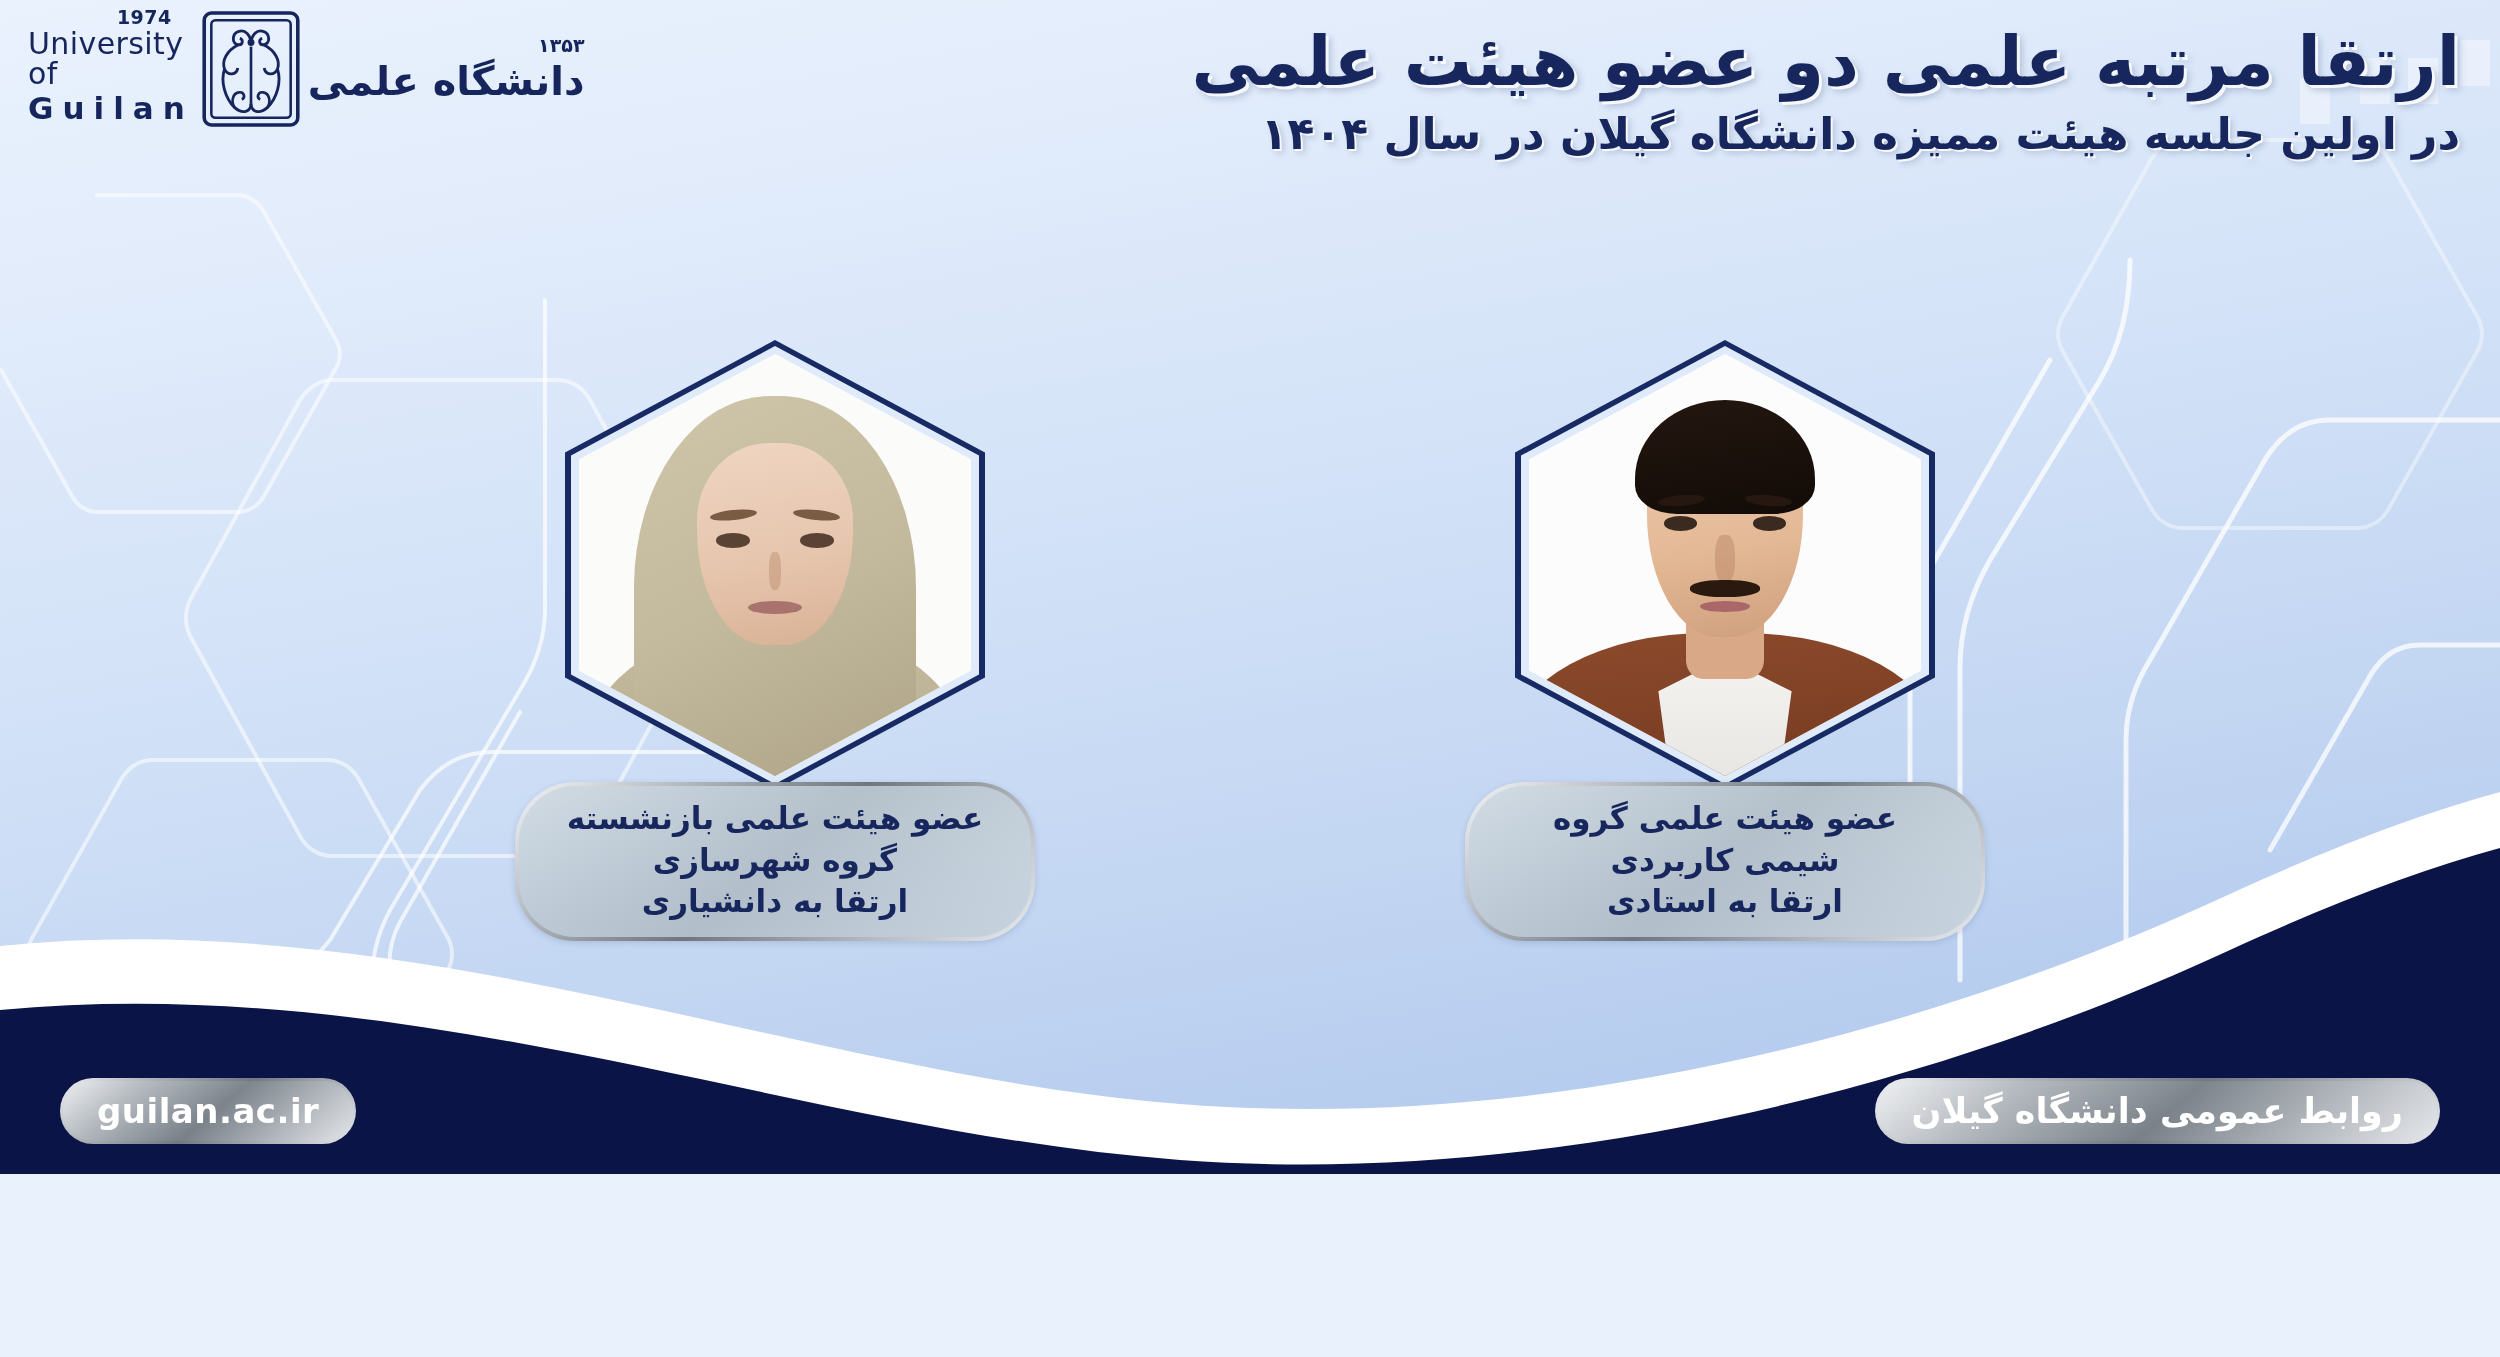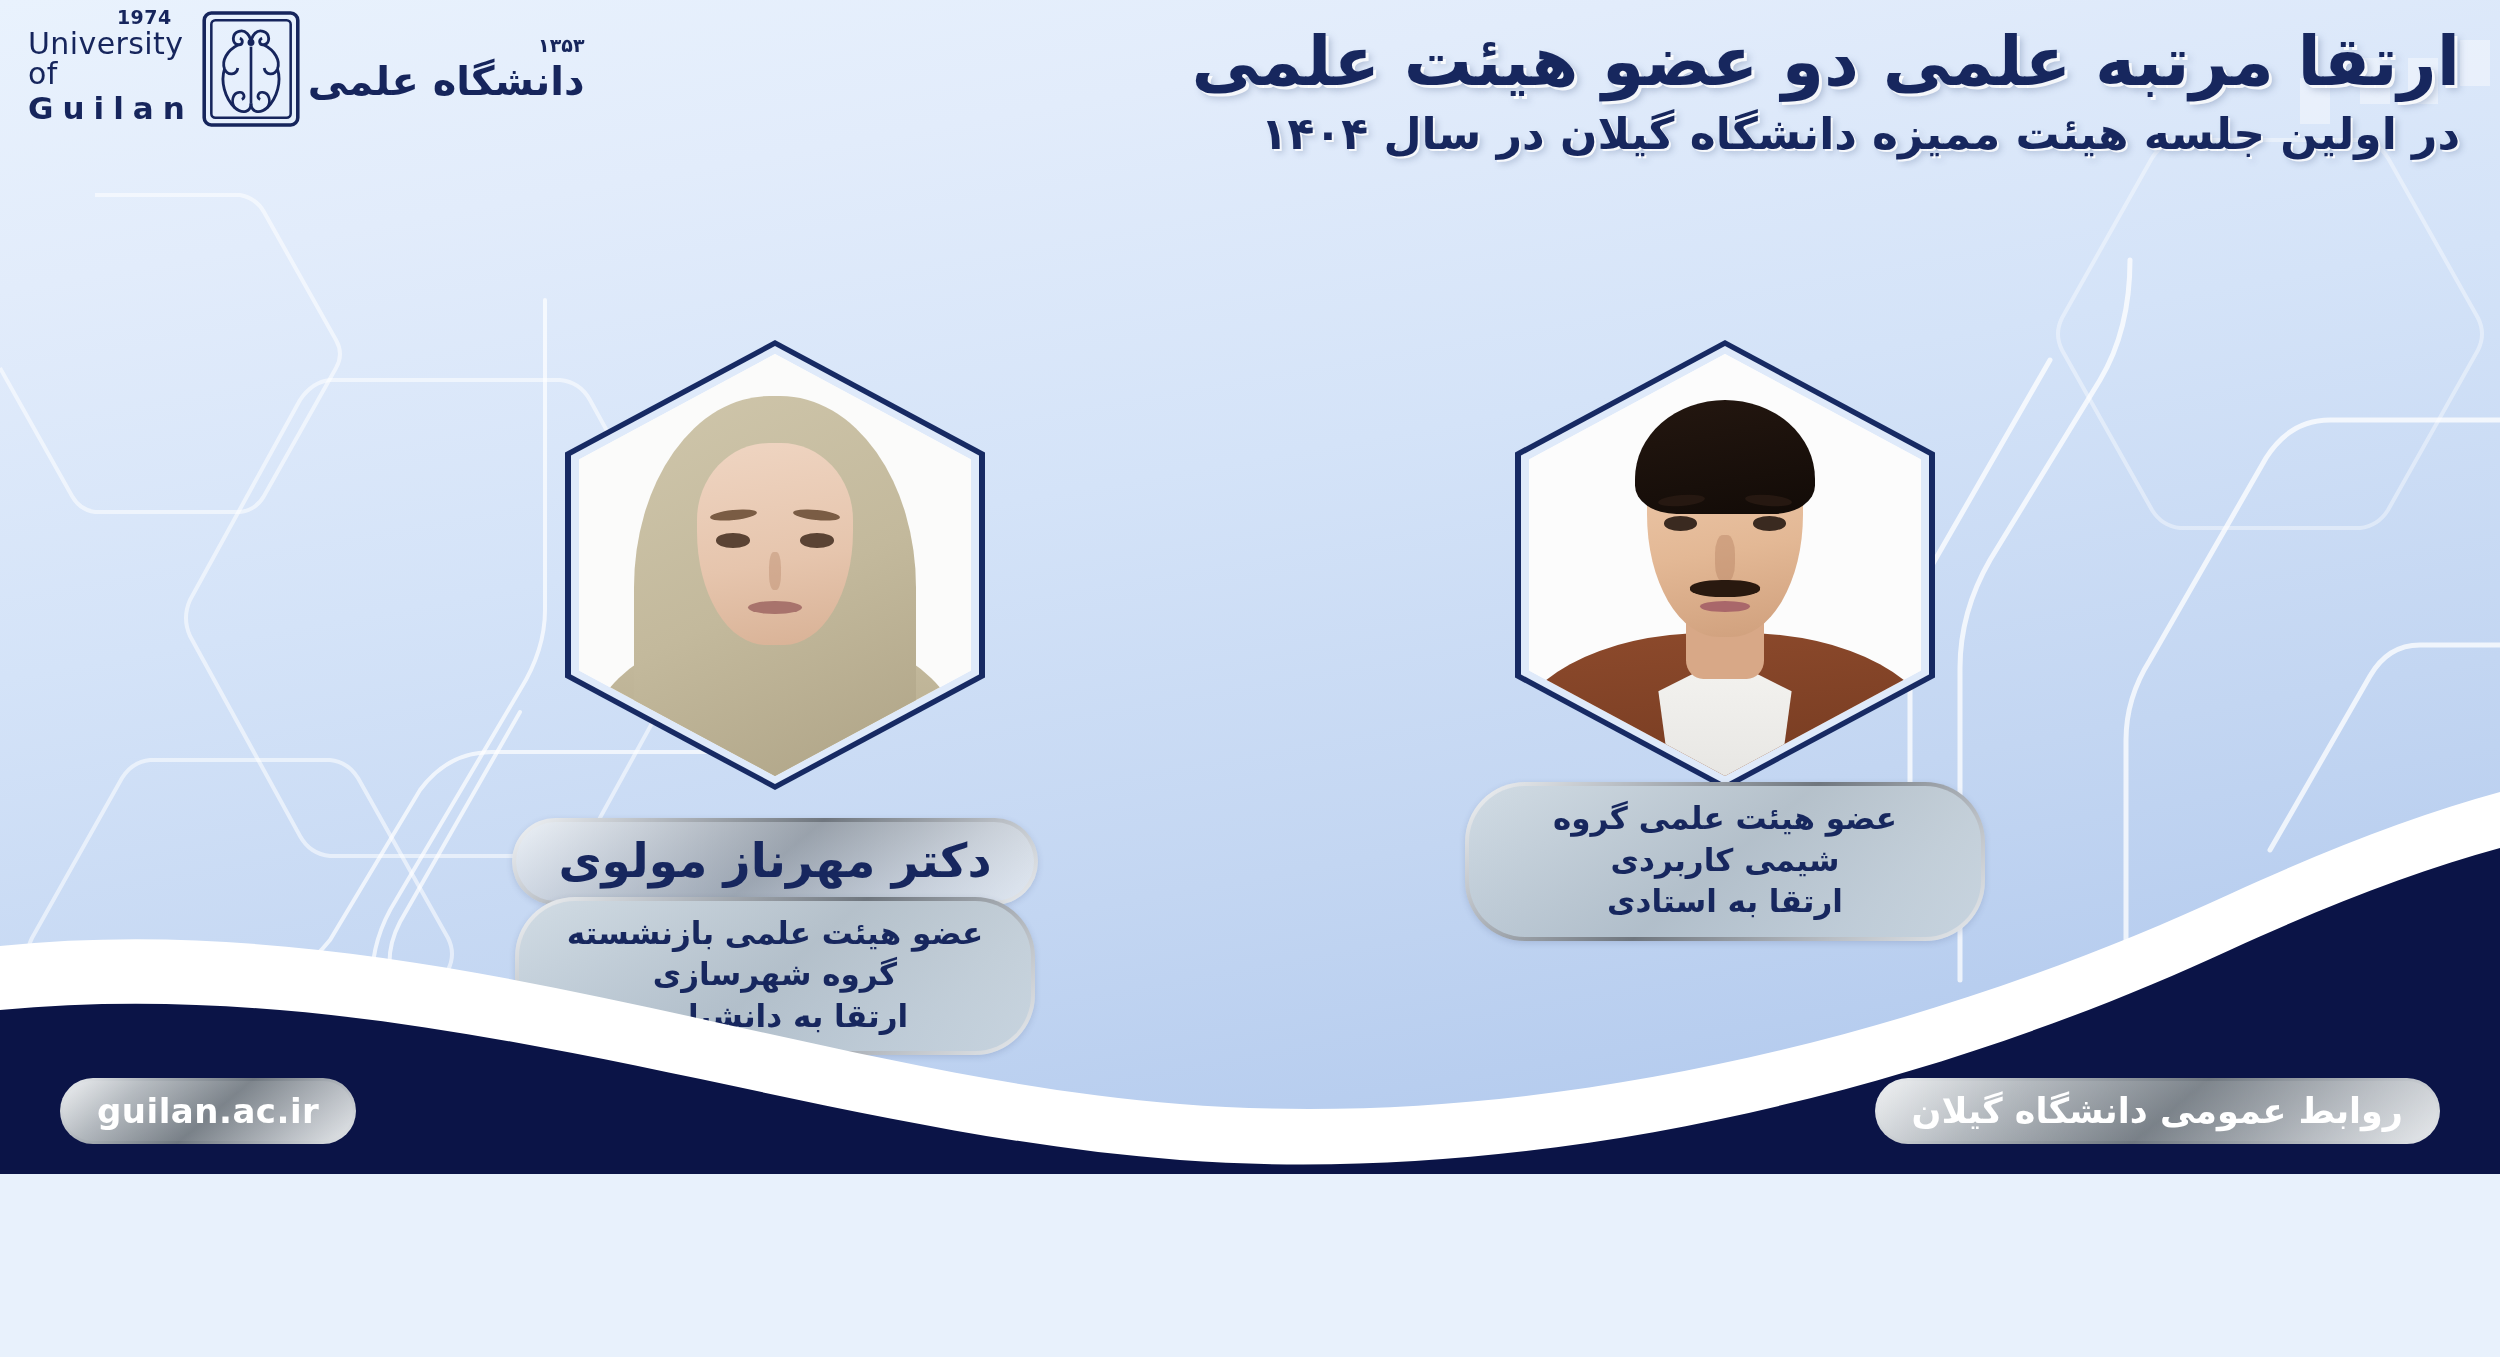--- a/index.html
+++ b/index.html
@@ -296,21 +296,20 @@
             <div class="pa-face"></div>
             <div class="pa-brow l"></div>
               <div class="pa-brow r"></div>
             <div class="pa-eye l"></div>
               <div class="pa-eye r"></div>
             <div class="pa-nose"></div>
             <div class="pa-mouth"></div>
           </div>
         </div>
       </div>
-      <div class="pill pill-name">دکتر مهرناز مولوی</div>
       <div class="pill pill-role">
         <span>عضو هیئت علمی بازنشسته گروه شهرسازی</span>
         <span>ارتقا به دانشیاری</span>
       </div>
     </div>
 
     <div class="person">
       <div class="hex-photo">
         <div class="hex-ring"></div>
         <div class="hex-gap"></div>

